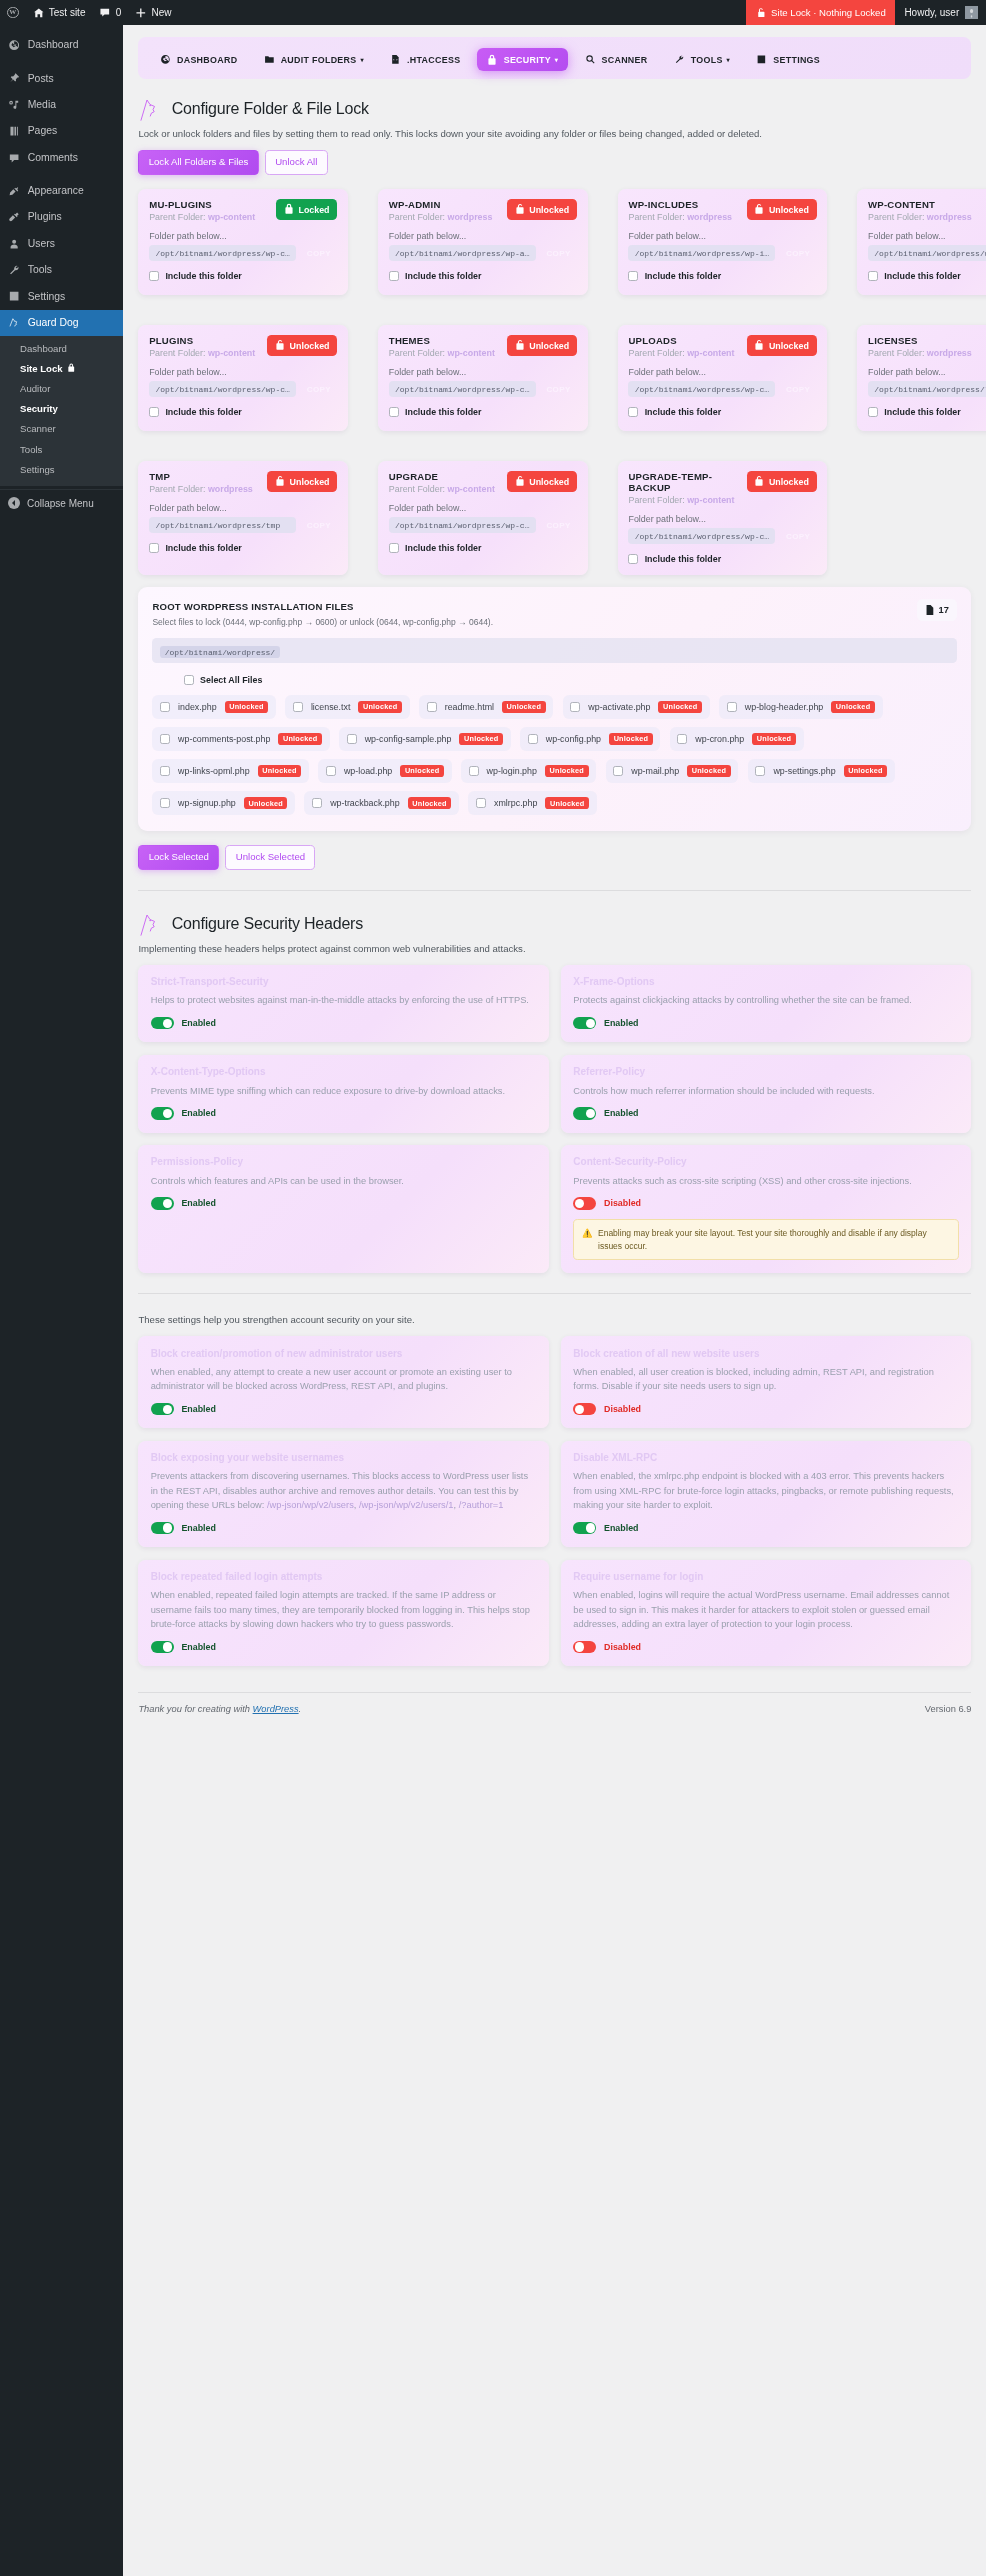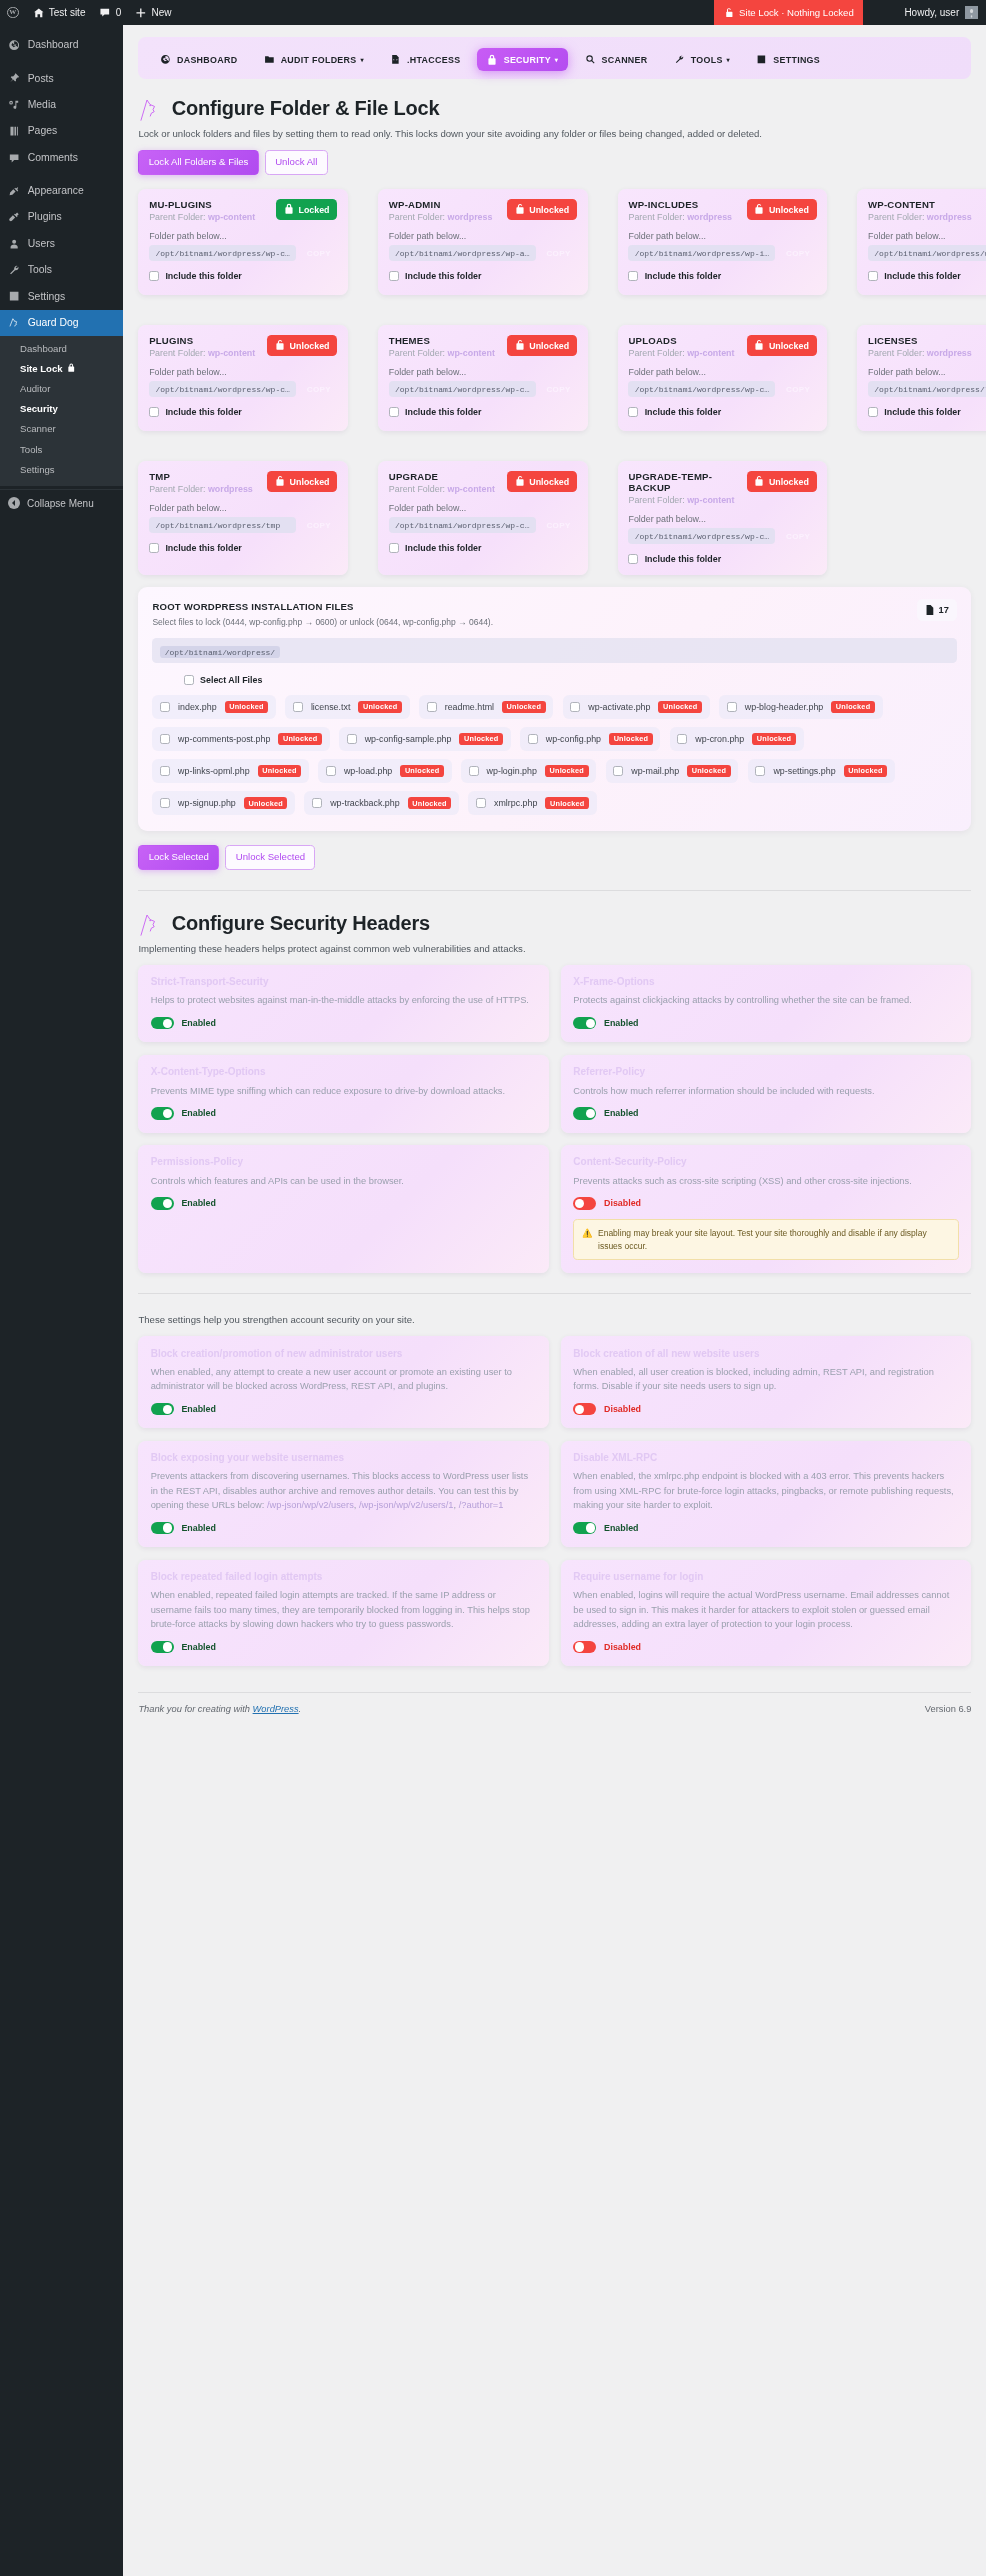--- a/index.html
+++ b/index.html
@@ -21,21 +21,21 @@
     display: flex;
     align-items: center;
     font-size: 10px;
     z-index: 50;
   }
   .ab-left { display: flex; align-items: center; }
   .ab-item {
     display: flex; align-items: center; gap: 4.6px;
     height: 25px; padding: 0 7px; color: #f0f0f1; white-space: nowrap;
   }
-  .ab-right { margin-left: auto; display: flex; align-items: center; height: 25px; gap: 32px; }
+  .ab-right { margin-left: auto; display: flex; align-items: center; height: 25px; }
   .ab-sitelock {
     display: flex; align-items: center; gap: 5.4px;
     background: #f4453f; color: #fff; height: 25px; padding: 0 9.3px;
     font-size: 9.6px;
   }
   .ab-howdy { display: flex; align-items: center; gap: 6.2px; padding: 0 9.3px; height: 25px; }
   .ab-avatar { width: 12.3px; height: 12.3px; background: #8f98a1; display:block; position: relative; }
   .ab-avatar::after{
     content:""; position:absolute; left:50%; top:2.3px; transform:translateX(-50%);
     width:3.9px;height:3.9px;border-radius:50%;background:#d5d8db;
@@ -109,21 +109,21 @@
   }
   .navtab.active {
     background: linear-gradient(135deg,#c85cf5 0%, #b44df0 100%);
     color:#fff; box-shadow: 0 2.3px 10.8px rgba(186,77,240,.55);
   }
   .navtab .caret { font-size: 6.2px; margin-left: -2.3px; }
   .navtab-ico { width:10.8px;height:10.8px;display:flex;align-items:center;justify-content:center; }
 
   
   .sec-head { display:flex; align-items:center; gap:9.3px; margin: 4.6px 0 6.2px 0; }
-  .sec-head h2 { font-size: 20px; font-weight: bold; color: #1d2327; letter-spacing:-0.2px;text-align:center;}
+  .sec-head h2 { font-size: 16px; font-weight: normal; color: #1d2327; letter-spacing:-0.2px;text-align:center;}
   .sec-desc { color:#50575e; font-size: 9.6px; margin-bottom: 10.8px; }
   .dog { width: 24px; height: 26px; display:block; }
 
   
   .btn-row { display:flex; gap:6.2px; margin-bottom: 14px; }
   .btn {
     border-radius: 4.6px; padding: 5.4px 9.3px; font-size: 9.6px; border: 0.8px solid transparent;
     cursor: pointer; font-family: inherit; line-height: 12.3px;
   }
   .btn-primary {

